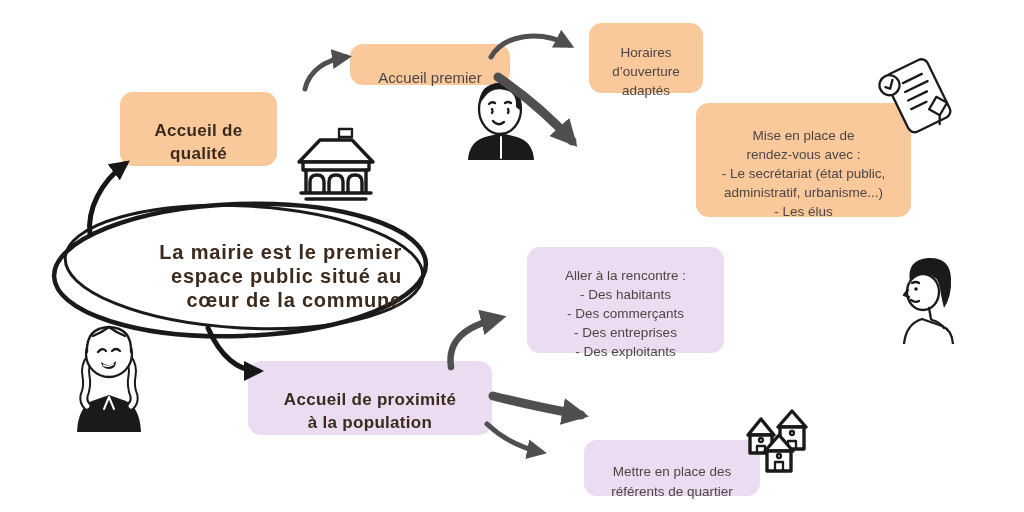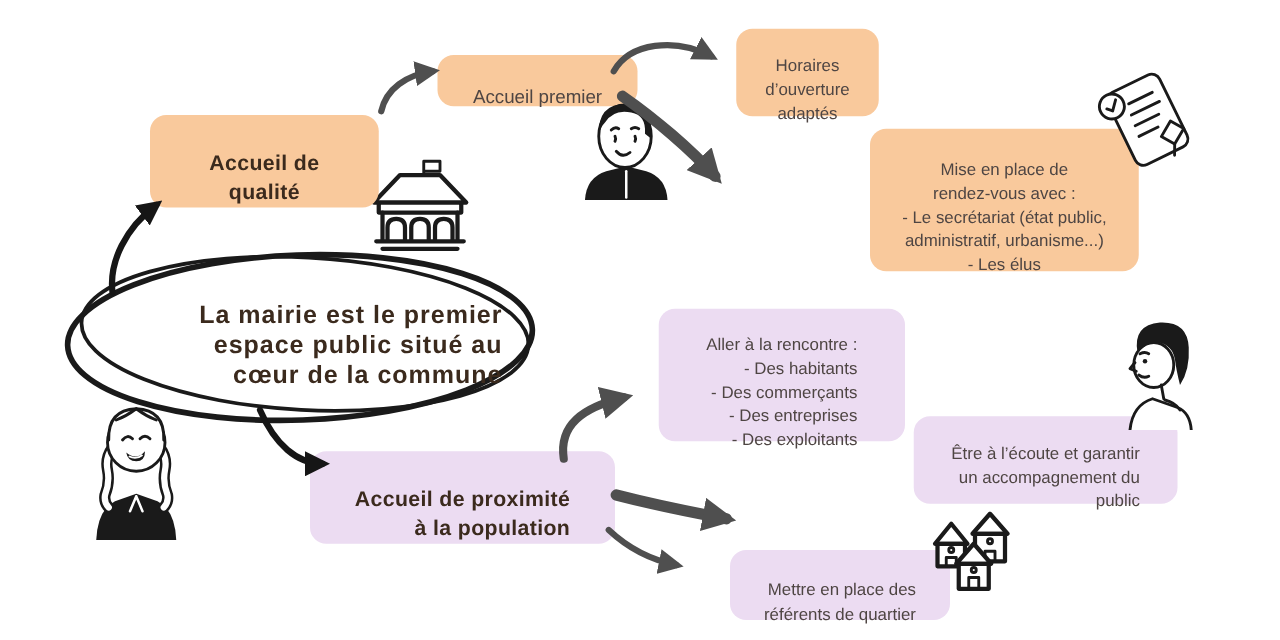--- a/index.html
+++ b/index.html
@@ -10,21 +10,21 @@
     overflow:hidden;
   }
   .node {
     position:absolute; z-index:2;
     display:flex; align-items:center; justify-content:center;
     text-align:center; border-radius:13px;
     color:var(--body-text,#4E4543);
     font-size:13.5px; line-height:1.42; padding:2px 6px; box-sizing:border-box;
   }
   .node.orange { background:var(--orange-box,#F9C99C); }
-  .node.purple { background:var(--purple-box,#ECDCF2);text-align:right; }
+  .node.purple { background:var(--purple-box,#ECDCF2); }
   .node.heading {
     font-weight:bold; color:var(--heading-text,#3B2A1D);
     font-size:17px; line-height:1.3; letter-spacing:.3px;
   }
   .label { white-space:pre-line;margin-top:27px; }
   .central-text {
     position:absolute; z-index:5; left:80px; top:240px; width:322px;
     text-align:right; font-weight:bold; font-size:20px; line-height:1.2;
     letter-spacing:.8px; color:var(--heading-text,#3B2A1D); white-space:pre-line;
   }
@@ -53,21 +53,21 @@
     <path class="lnw thin" d="M46 16 V5 h13 v8 h-13"></path>
     <path class="lnw" d="M6 38 L27 16 H59 L80 38 Z"></path>
     <rect class="lnw" x="10" y="38" width="66" height="8"></rect>
     <path class="ln" d="M13 46 V68 M73 46 V68"></path>
     <path class="lnw" d="M17 68 V58 q0-7 7-7 q7 0 7 7 V68"></path>
     <path class="lnw" d="M36 68 V58 q0-7 7-7 q7 0 7 7 V68"></path>
     <path class="lnw" d="M55 68 V58 q0-7 7-7 q7 0 7 7 V68"></path>
     <path class="ln" d="M8 69 H78 M13 75 H73"></path>
   </svg>
 
-  <div class="node orange heading" style="left:120px;top:92px;width:183px;height:74px">
+  <div class="node orange heading" style="left:120px;top:92px;width:157px;height:74px">
     <span class="label">Accueil de
 qualité</span>
   </div>
 
   <div class="node orange" style="left:350px;top:44px;width:160px;height:41px;font-size:15px">
     <span class="label">Accueil premier</span>
   </div>
 
   <div class="node orange" style="left:589px;top:23px;width:114px;height:70px">
     <span class="label">Horaires
@@ -89,25 +89,20 @@
   </div>
 
   <div class="node purple" style="left:527px;top:247px;width:197px;height:106px">
     <span class="label">Aller à la rencontre :
 - Des habitants
 - Des commerçants
 - Des entreprises
 - Des exploitants</span>
   </div>
 
-  <div class="node purple" style="left:731px;top:333px;width:211px;height:70px">
-    <span class="label">Être à l’écoute et garantir
-un accompagnement du
-public</span>
-  </div>
 
   <div class="node purple" style="left:584px;top:440px;width:176px;height:56px">
     <span class="label">Mettre en place des
 référents de quartier</span>
   </div>
 
   <svg class="icon" style="left:455px;top:80px" width="92" height="80" viewBox="0 0 92 80">
     <path class="dk" d="M13 80 Q14 62 30 57 L46 53 L62 57 Q78 62 79 80 Z"></path>
     <path class="wh" d="M46 57 V78"></path>
     <ellipse class="lnw thin" cx="45" cy="29" rx="21" ry="25"></ellipse>

